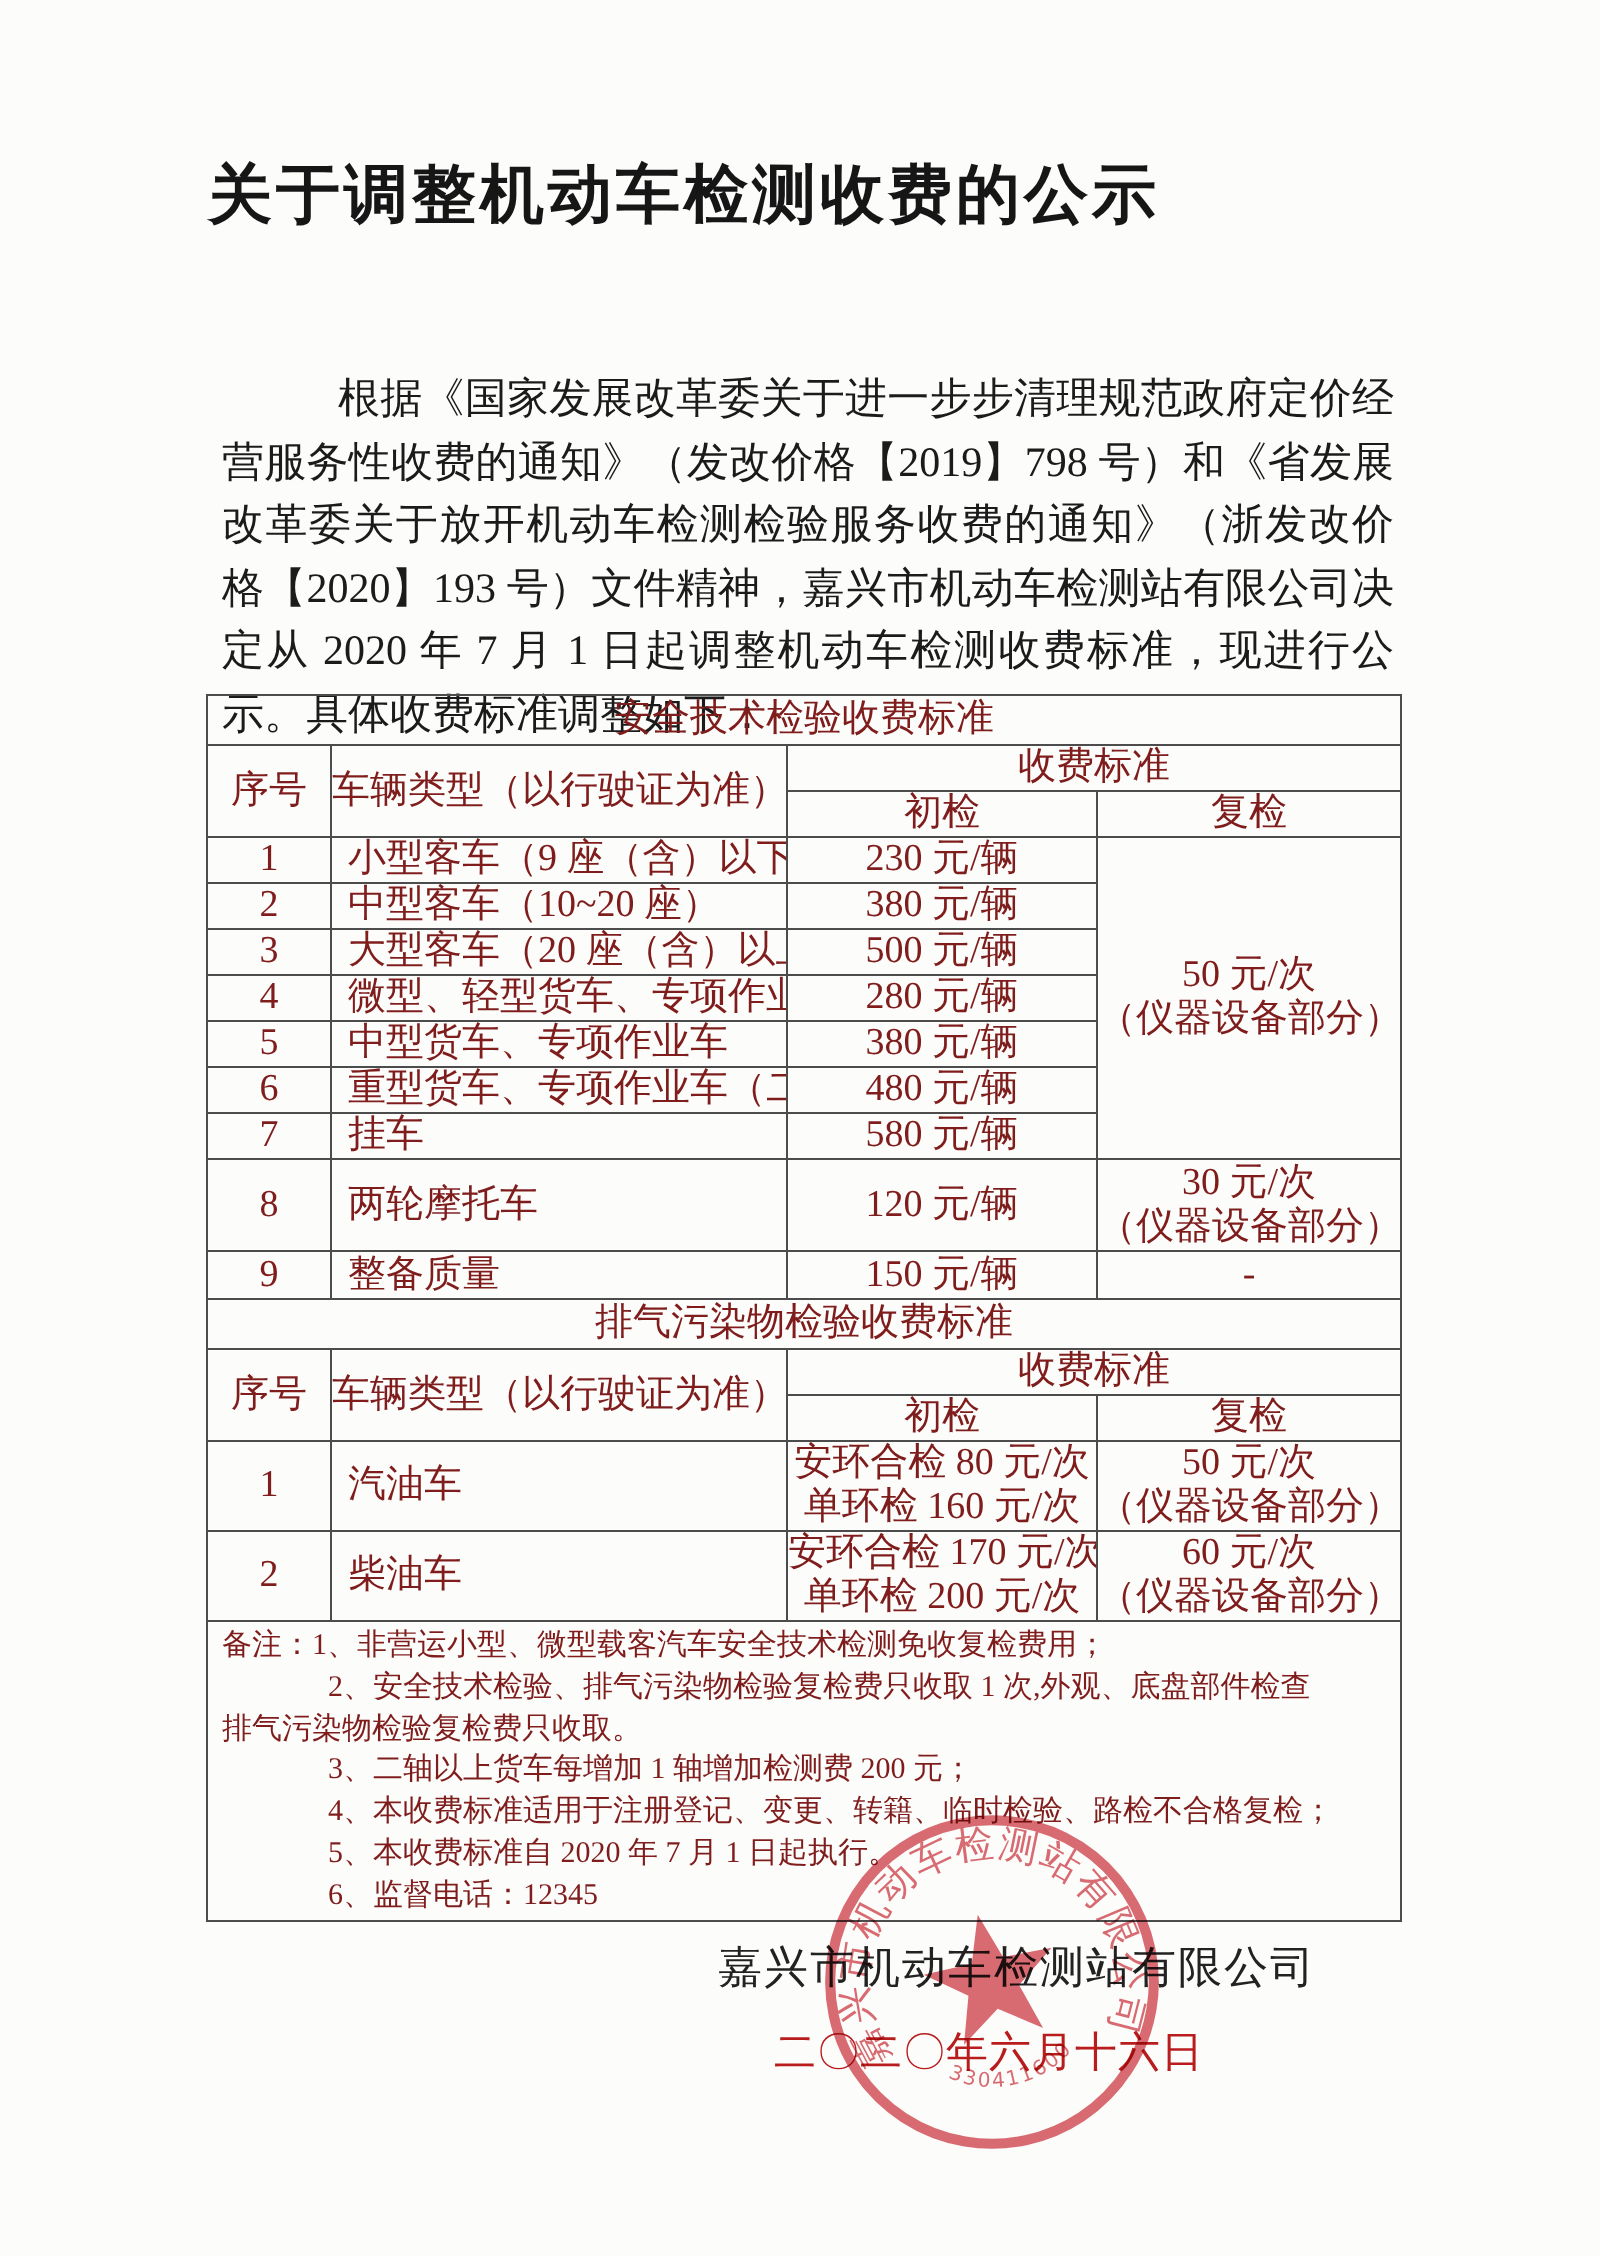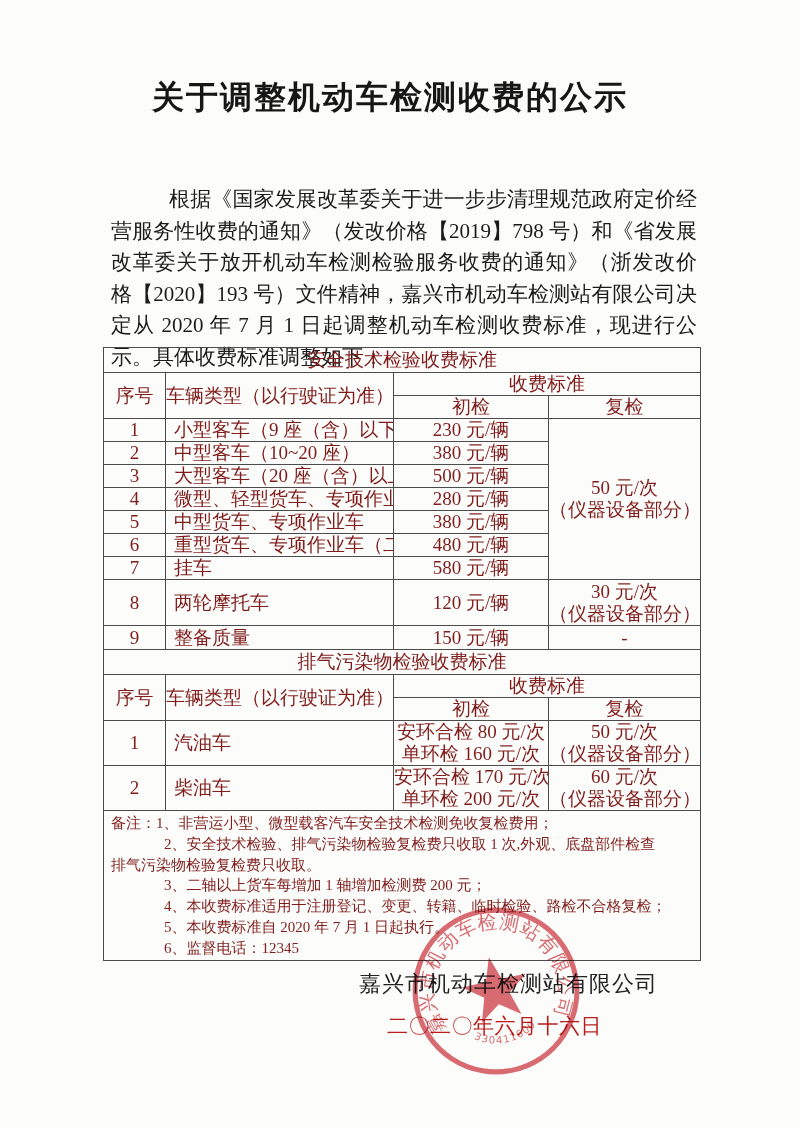--- a/index.html
+++ b/index.html
@@ -13,21 +13,20 @@
     color: #1c1c1c;
   }
   .doc-title {
     position: absolute;
     top: 76px; left: 0; width: 684px;
     text-align: center;
     font-size: 32px;
     font-weight: bold;
     letter-spacing: 2px;
     color: #161616;
-    padding-left: 48px;
   }
   .intro {
     position: absolute;
     top: 184px; left: 111px; width: 586px;
     font-size: 21px;
     line-height: 31.5px;
     text-align: justify;
     text-justify: inter-ideograph;
     text-indent: 58px;
     color: #1b1b1b;

